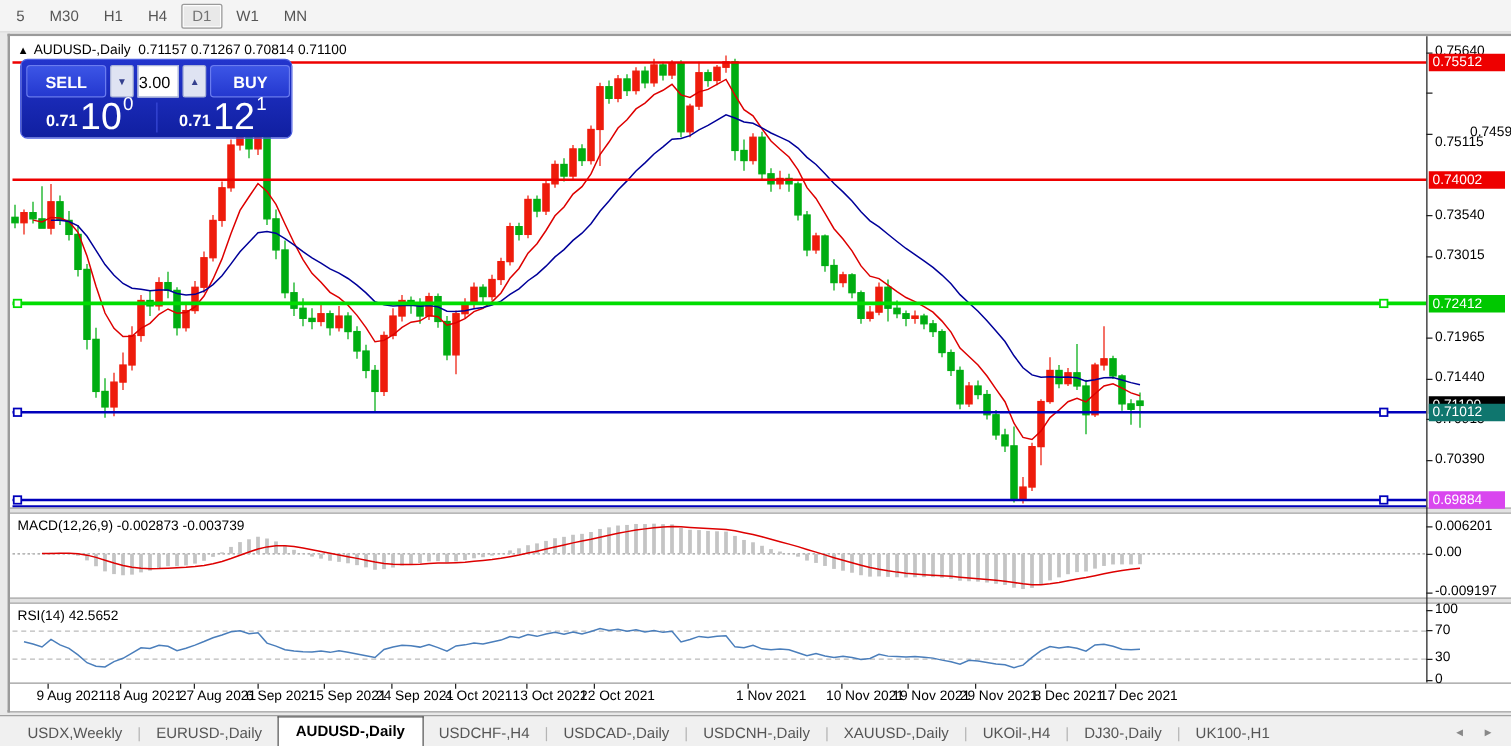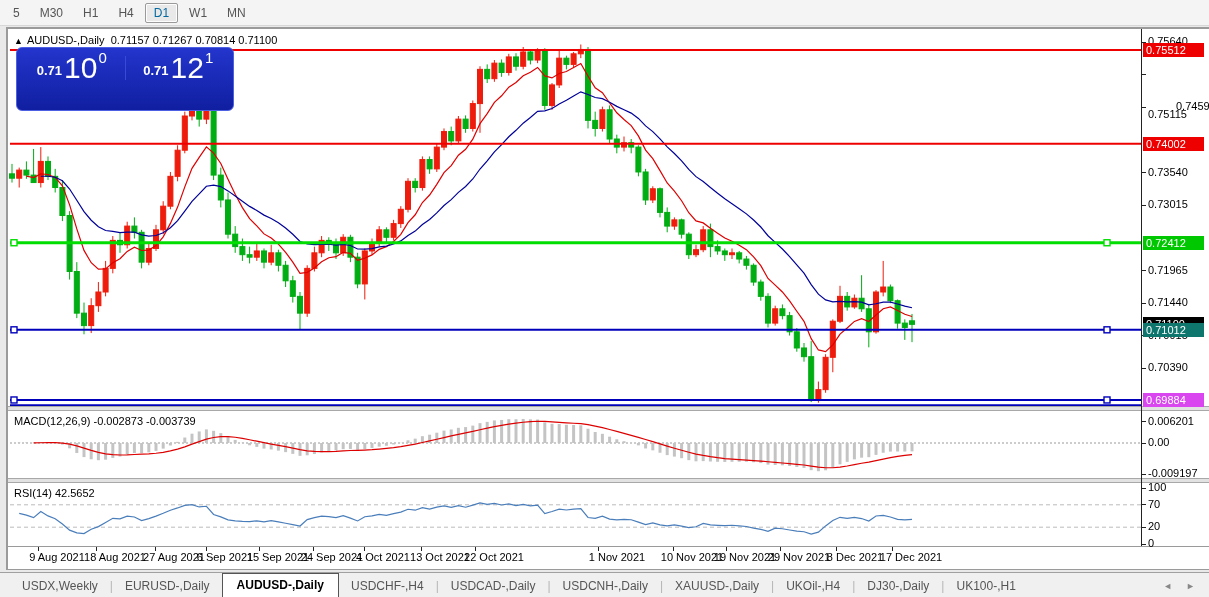--- a/index.html
+++ b/index.html
@@ -2,21 +2,21 @@
 <html><head>
 <meta charset="utf-8">
 <style>
   html,body{margin:0;padding:0;}
   body{width:1209px;height:597px;position:relative;background:#e9e9e9;
        font-family:"Liberation Sans",sans-serif;overflow:hidden;}
   
   #tf-toolbar{position:absolute;left:0;top:0;width:1209px;height:26px;background:#f4f4f4;
       border-bottom:1px solid #d7d7d7;display:flex;align-items:center;gap:2px;padding-left:4px;box-sizing:border-box;}
   .tf-btn{font-size:12px;color:#555;padding:2px 8px;border:1px solid transparent;border-radius:2px;cursor:default;}
-  .tf-btn.sel{background:#e9e9e9;border:1px solid #9a9a9a;box-shadow:inset 0 0 0 1px #fdfdfd;color:#0369a1;}
+  .tf-btn.sel{background:#e9e9e9;border:1px solid #9a9a9a;box-shadow:inset 0 0 0 1px #fdfdfd;color:#737373;}
   
   #chart-window{position:absolute;left:6px;top:27px;width:1203px;height:543px;
       border:2px solid #9a9a9a;border-right:none;box-sizing:border-box;background:#fff;}
   .panel-bg{position:absolute;left:0;background:#fff;}
   .splitter{position:absolute;left:0;width:1203px;height:5px;background:#e2e2e2;
       border-top:1px solid #a8a8a8;border-bottom:1px solid #a8a8a8;box-sizing:border-box;z-index:3;}
   #axis-line{position:absolute;left:1133px;top:0px;width:1px;height:517px;background:#222;z-index:4;}
   #chart-svg{position:absolute;left:0;top:0;z-index:2;}
   
   .ol{position:absolute;z-index:5;font-size:11px;color:#000;white-space:nowrap;}
@@ -480,20 +480,27 @@
     </svg>
 
   <div class="ol" id="symbol-title">
     <span id="title-marker">▲</span><span>AUDUSD-,Daily</span>&nbsp;&nbsp;<span>0.71157 0.71267 0.70814 0.71100</span>
   </div>
 
   <div class="ol ind-label" style="left:6px;top:386px;">MACD(12,26,9) -0.002873 -0.003739</div>
   <div class="ol ind-label" style="left:6px;top:458px;">RSI(14) 42.5652</div>
 
   <div id="trade-panel">
+    <div id="tp-row1">
+      <div class="tp-btn">SELL</div>
+      <div class="tp-step">▼</div>
+      <div id="tp-vol">3.00</div>
+      <div class="tp-step">▲</div>
+      <div class="tp-btn">BUY</div>
+    </div>
     <div id="tp-row2">
       <div class="tp-price">
         <span class="base">0.71</span>
         <span class="big">10</span>
         <span class="sup">0</span>
       </div>
       <div id="tp-div"></div>
       <div class="tp-price">
         <span class="base">0.71</span>
         <span class="big">12</span>
@@ -529,21 +536,21 @@
     <div class="tick-label" style="top: 385.917px;">0.006201</div>
     <div class="tick-mark" style="top: 413.5px;"></div>
     <div class="tick-label" style="top: 407px;">0.00</div>
     <div class="tick-mark" style="top: 444.77px;"></div>
     <div class="tick-label" style="top: 438.27px;">-0.009197</div>
     <div class="tick-mark" style="top: 458.5px;"></div>
     <div class="tick-label" style="top: 452px;">100</div>
     <div class="tick-mark" style="top: 475.3px;"></div>
     <div class="tick-label" style="top: 468.8px;">70</div>
     <div class="tick-mark" style="top: 497.7px;"></div>
-    <div class="tick-label" style="top: 491.2px;">20</div>
+    <div class="tick-label" style="top: 491.2px;">30</div>
     <div class="tick-mark" style="top: 514.5px;"></div>
     <div class="tick-label" style="top: 508px;">0</div>
     <div class="date-tick" style="left: 30px; top: 518px;"></div>
     <div class="date-label" style="left: 30px; top: 522px;">9 Aug 2021</div>
     <div class="date-tick" style="left: 88px; top: 518px;"></div>
     <div class="date-label" style="left: 88px; top: 522px;">18 Aug 2021</div>
     <div class="date-tick" style="left: 147px; top: 518px;"></div>
     <div class="date-label" style="left: 147px; top: 522px;">27 Aug 2021</div>
     <div class="date-tick" style="left: 198px; top: 518px;"></div>
     <div class="date-label" style="left: 198px; top: 522px;">6 Sep 2021</div>

